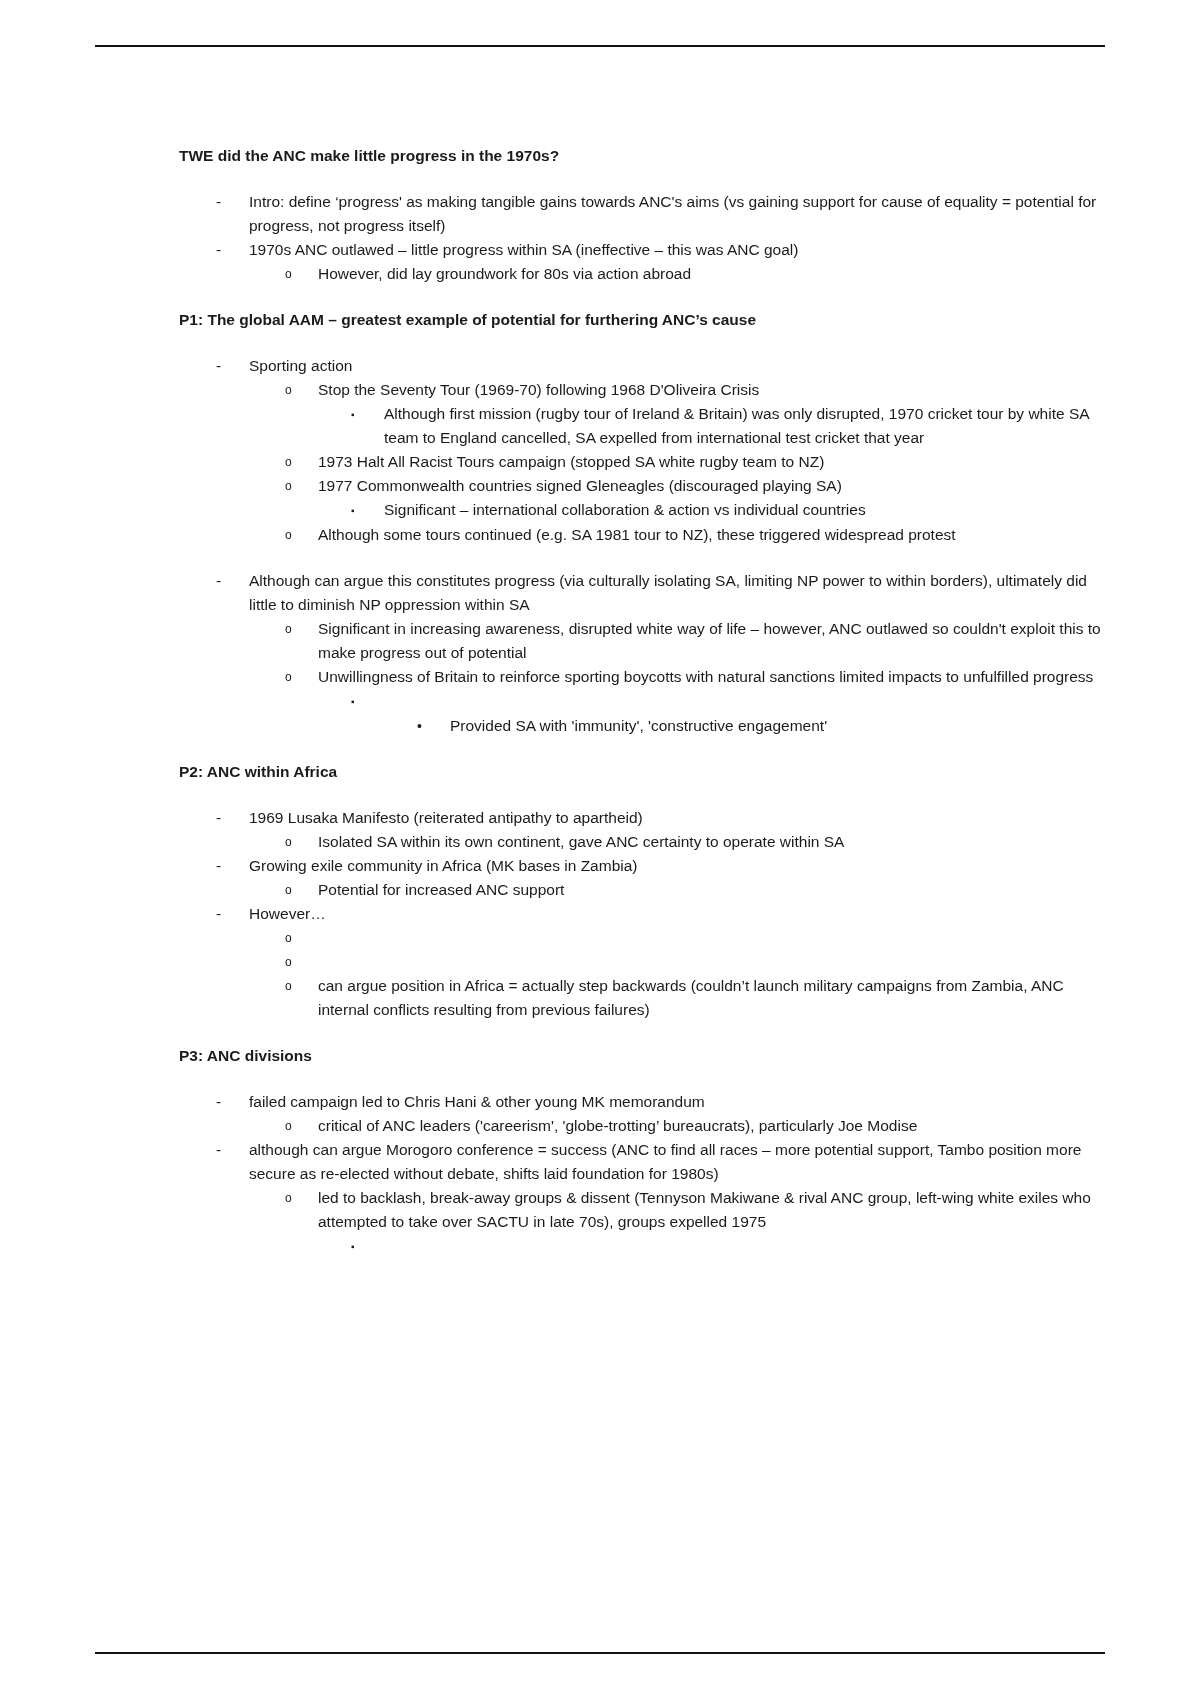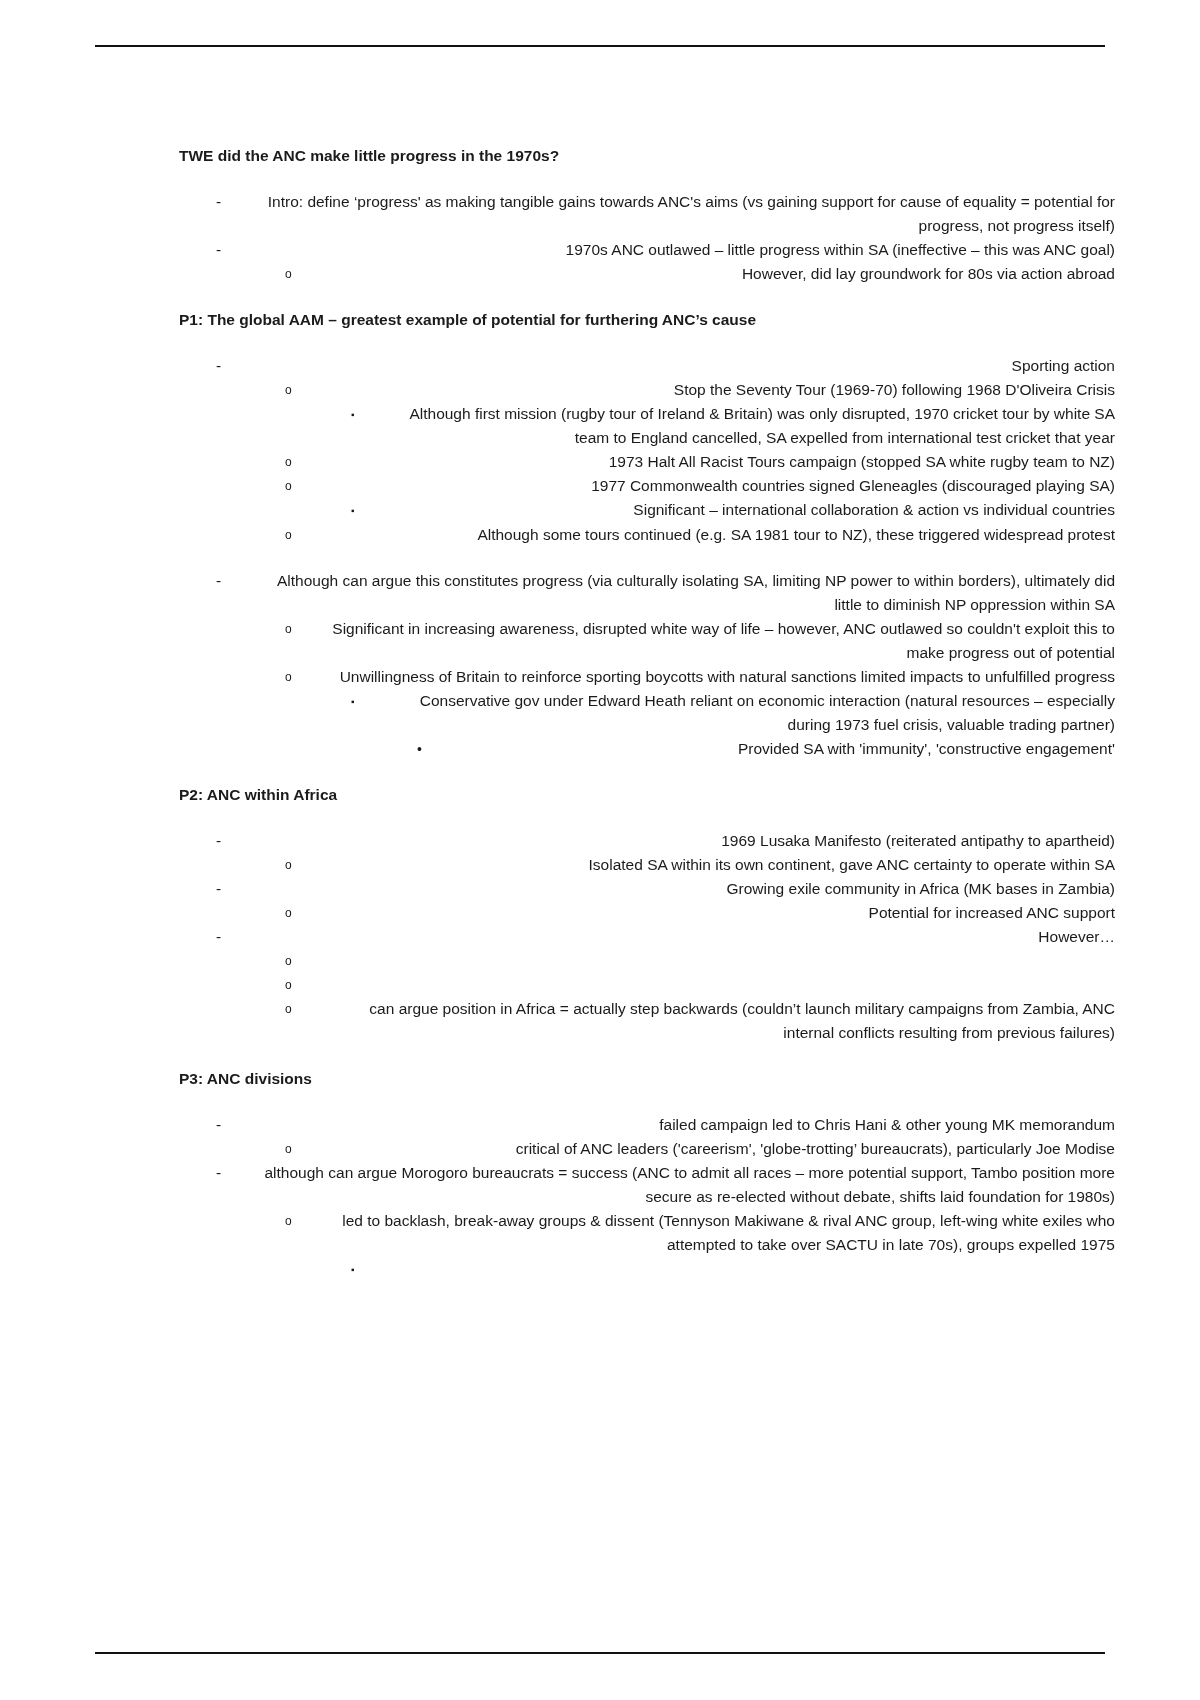--- a/index.html
+++ b/index.html
@@ -45,21 +45,21 @@
   .level-3 { padding-left: 172px; }
   .level-4 { padding-left: 238px; }
   .marker {
     flex: 0 0 33px;
     line-height: 24px;
   }
   .marker-1 { font-size: 15.5px; }
   .marker-2 { font-size: 12px; }
   .marker-3 { font-size: 10px; padding-top: 1px; }
   .marker-4 { font-size: 14px; }
-  .item-text { flex: 1; text-align: right; }
+  .item-text { flex: 1; }
 </style>
 </head>
 <body>
 
 <div class="page">
   <div class="rule rule-top"></div>
   <div class="content" id="doc-content">
       <div class="doc-title">TWE did the ANC make little progress in the 1970s?</div>
       <div class="spacer"></div>
       <div class="doc-item level-1">
@@ -113,21 +113,20 @@
       <div class="doc-item level-2">
         <span class="marker marker-2">o</span>
         <span class="item-text">Significant in increasing awareness, disrupted white way of life – however, ANC outlawed so couldn't exploit this to make progress out of potential</span>
       </div>
       <div class="doc-item level-2">
         <span class="marker marker-2">o</span>
         <span class="item-text">Unwillingness of Britain to reinforce sporting boycotts with natural sanctions limited impacts to unfulfilled progress</span>
       </div>
       <div class="doc-item level-3">
         <span class="marker marker-3">▪</span>
-        <span class="item-text">Conservative gov under Edward Heath reliant on economic interaction (natural resources – especially during 1973 fuel crisis, valuable trading partner)</span>
       </div>
       <div class="doc-item level-4">
         <span class="marker marker-4">•</span>
         <span class="item-text">Provided SA with 'immunity', 'constructive engagement'</span>
       </div>
       <div class="spacer"></div>
       <div class="doc-heading">P2: ANC within Africa</div>
       <div class="spacer"></div>
       <div class="doc-item level-1">
         <span class="marker marker-1">-</span>
@@ -165,21 +164,21 @@
       <div class="doc-item level-1">
         <span class="marker marker-1">-</span>
         <span class="item-text">failed campaign led to Chris Hani &amp; other young MK memorandum</span>
       </div>
       <div class="doc-item level-2">
         <span class="marker marker-2">o</span>
         <span class="item-text">critical of ANC leaders ('careerism', 'globe-trotting’ bureaucrats), particularly Joe Modise</span>
       </div>
       <div class="doc-item level-1">
         <span class="marker marker-1">-</span>
-        <span class="item-text">although can argue Morogoro bureaucrats = success (ANC to admit all races – more potential support, Tambo position more secure as re-elected without debate, shifts laid foundation for 1980s)</span>
+        <span class="item-text">although can argue Morogoro conference = success (ANC to find all races – more potential support, Tambo position more secure as re-elected without debate, shifts laid foundation for 1980s)</span>
       </div>
       <div class="doc-item level-2">
         <span class="marker marker-2">o</span>
         <span class="item-text">led to backlash, break-away groups &amp; dissent (Tennyson Makiwane &amp; rival ANC group, left-wing white exiles who attempted to take over SACTU in late 70s), groups expelled 1975</span>
       </div>
       <div class="doc-item level-3">
         <span class="marker marker-3">▪</span>
       </div>
     </div>
   <div class="rule rule-bottom"></div>

